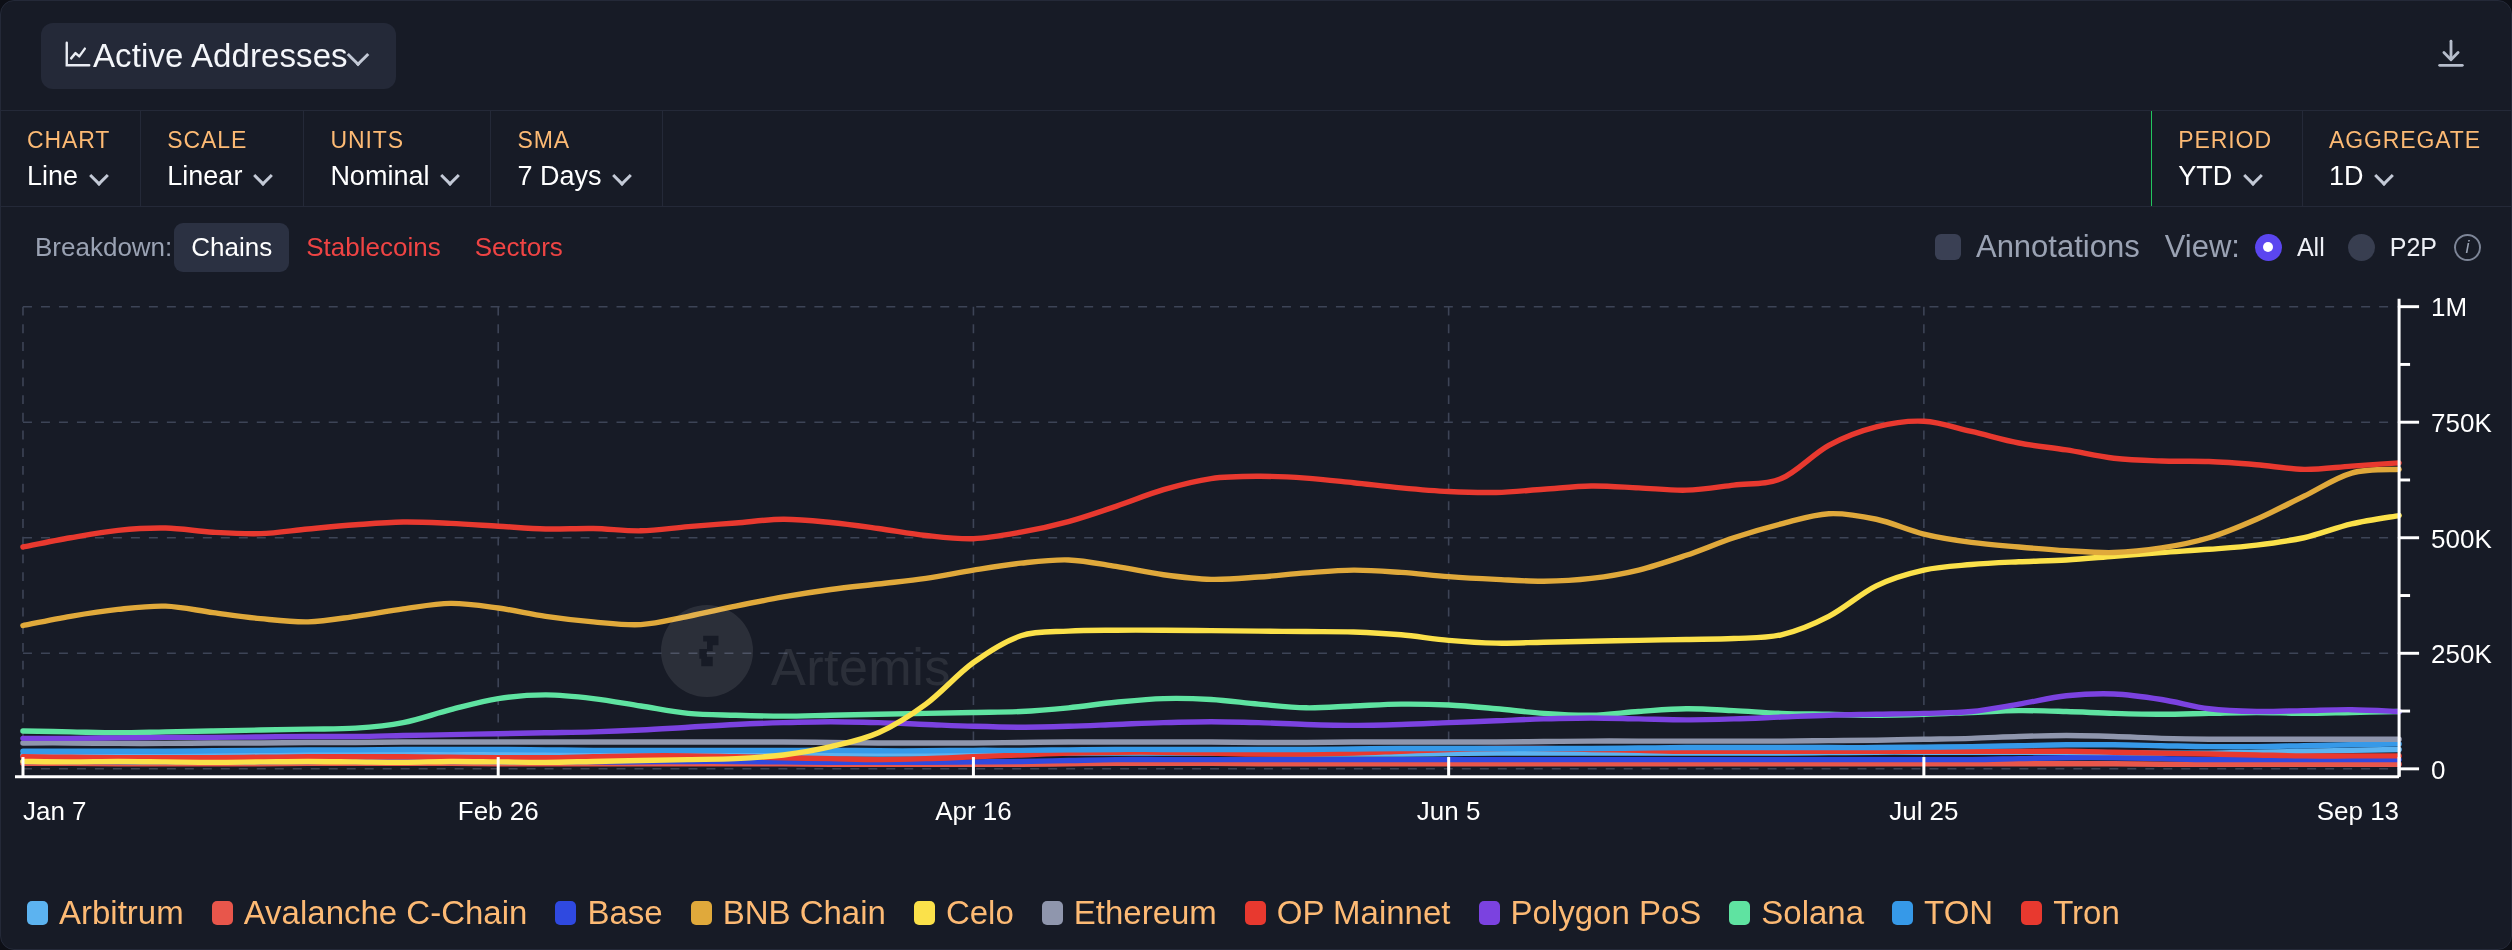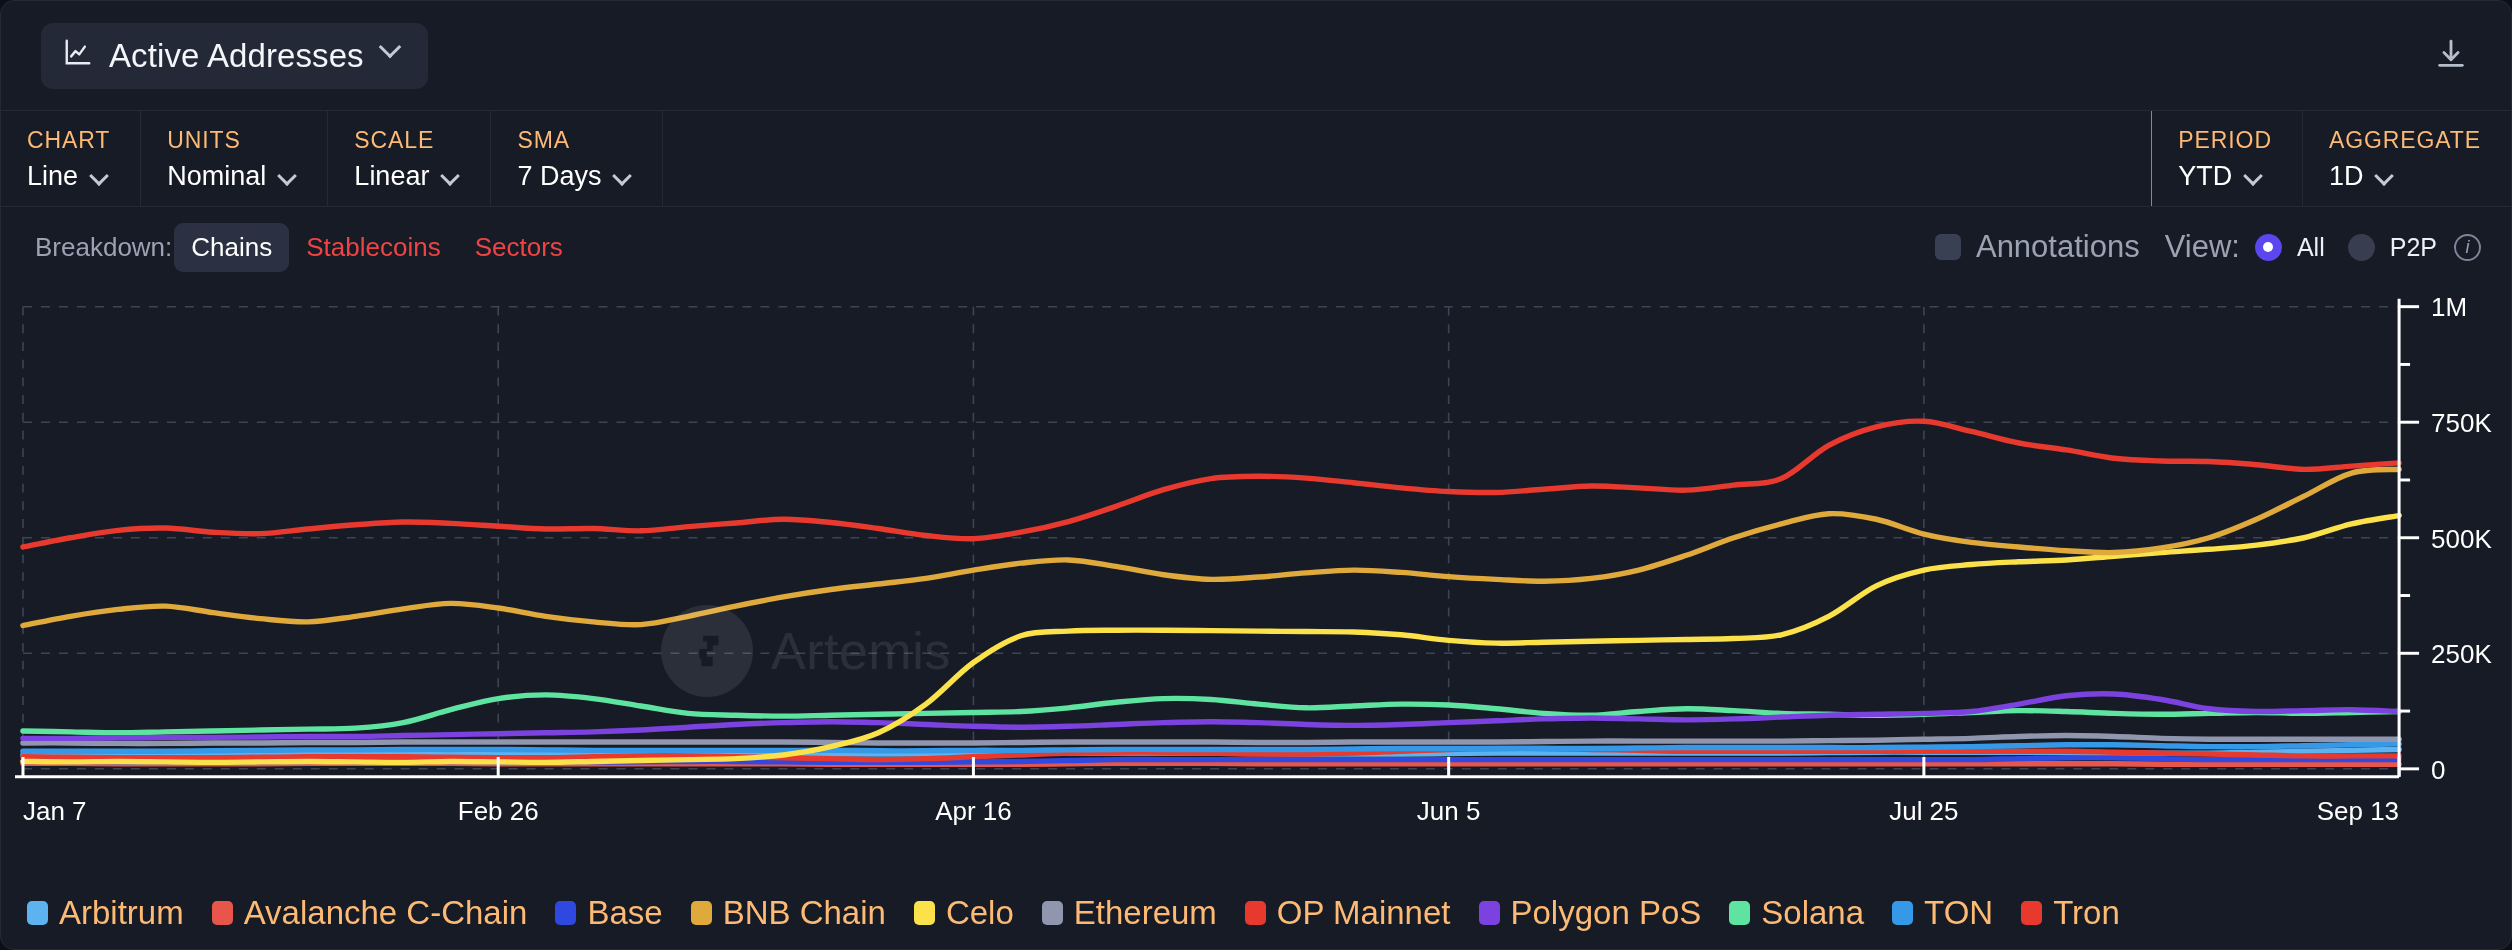--- a/index.html
+++ b/index.html
@@ -21,21 +21,21 @@
   
   .header {
     height: 110px;
     display: flex; align-items: center;
     justify-content: space-between;
     padding: 0 32px 0 40px;
     border-bottom: 1px solid #242938;
     flex: 0 0 auto;
   }
   .metric-pill {
-    display: flex; align-items: flex-start; gap: 16px;
+    display: flex; align-items: center; 
     background: #242938;
     border-radius: 12px;
     padding: 14px 26px 14px 22px;
     cursor: pointer;
   }
   .metric-pill .title {
     color: #f4f6fa; font-size: 33px; font-weight: 400; letter-spacing: .1px;
     white-space: nowrap;
   }
   .chev {
@@ -119,21 +119,21 @@
     cursor: pointer; margin-left: 2px;
   }
 
   
   .chart-wrap {
     flex: 1 1 auto; position: relative; padding: 0 0 0 0;
   }
   .chart-svg { position: absolute; inset: 0; width: 100%; height: 100%; }
   .watermark {
     position: absolute; left: 660px; top: 318px;
-    display: flex; align-items: center; gap: 18px;
+    display: flex; align-items: flex-end; gap: 18px;
     pointer-events: none; opacity: .085;
   }
   .wm-circle {
     width: 92px; height: 92px; border-radius: 50%;
     background: #ffffff; display:flex; align-items:center; justify-content:center;
   }
   .wm-text { color: #ffffff; font-size: 52px; letter-spacing: .5px; }
 
   
   .legend {
@@ -175,30 +175,30 @@
   <div class="controls">
     <div class="ctl-left">
       <div class="ctl">
         <div class="ctl-label">CHART</div>
         <div class="ctl-val">
           <span>Line</span>
           <span class="chev"></span>
         </div>
       </div>
       <div class="ctl">
+        <div class="ctl-label">SCALE</div>
+        <div class="ctl-val">
+          <span>Linear</span>
+          <span class="chev"></span>
+        </div>
+      </div>
+      <div class="ctl">
         <div class="ctl-label">UNITS</div>
         <div class="ctl-val">
           <span>Nominal</span>
-          <span class="chev"></span>
-        </div>
-      </div>
-      <div class="ctl">
-        <div class="ctl-label">SCALE</div>
-        <div class="ctl-val">
-          <span>Linear</span>
           <span class="chev"></span>
         </div>
       </div>
       <div class="ctl">
         <div class="ctl-label">SMA</div>
         <div class="ctl-val">
           <span>7 Days</span>
           <span class="chev"></span>
         </div>
       </div>

